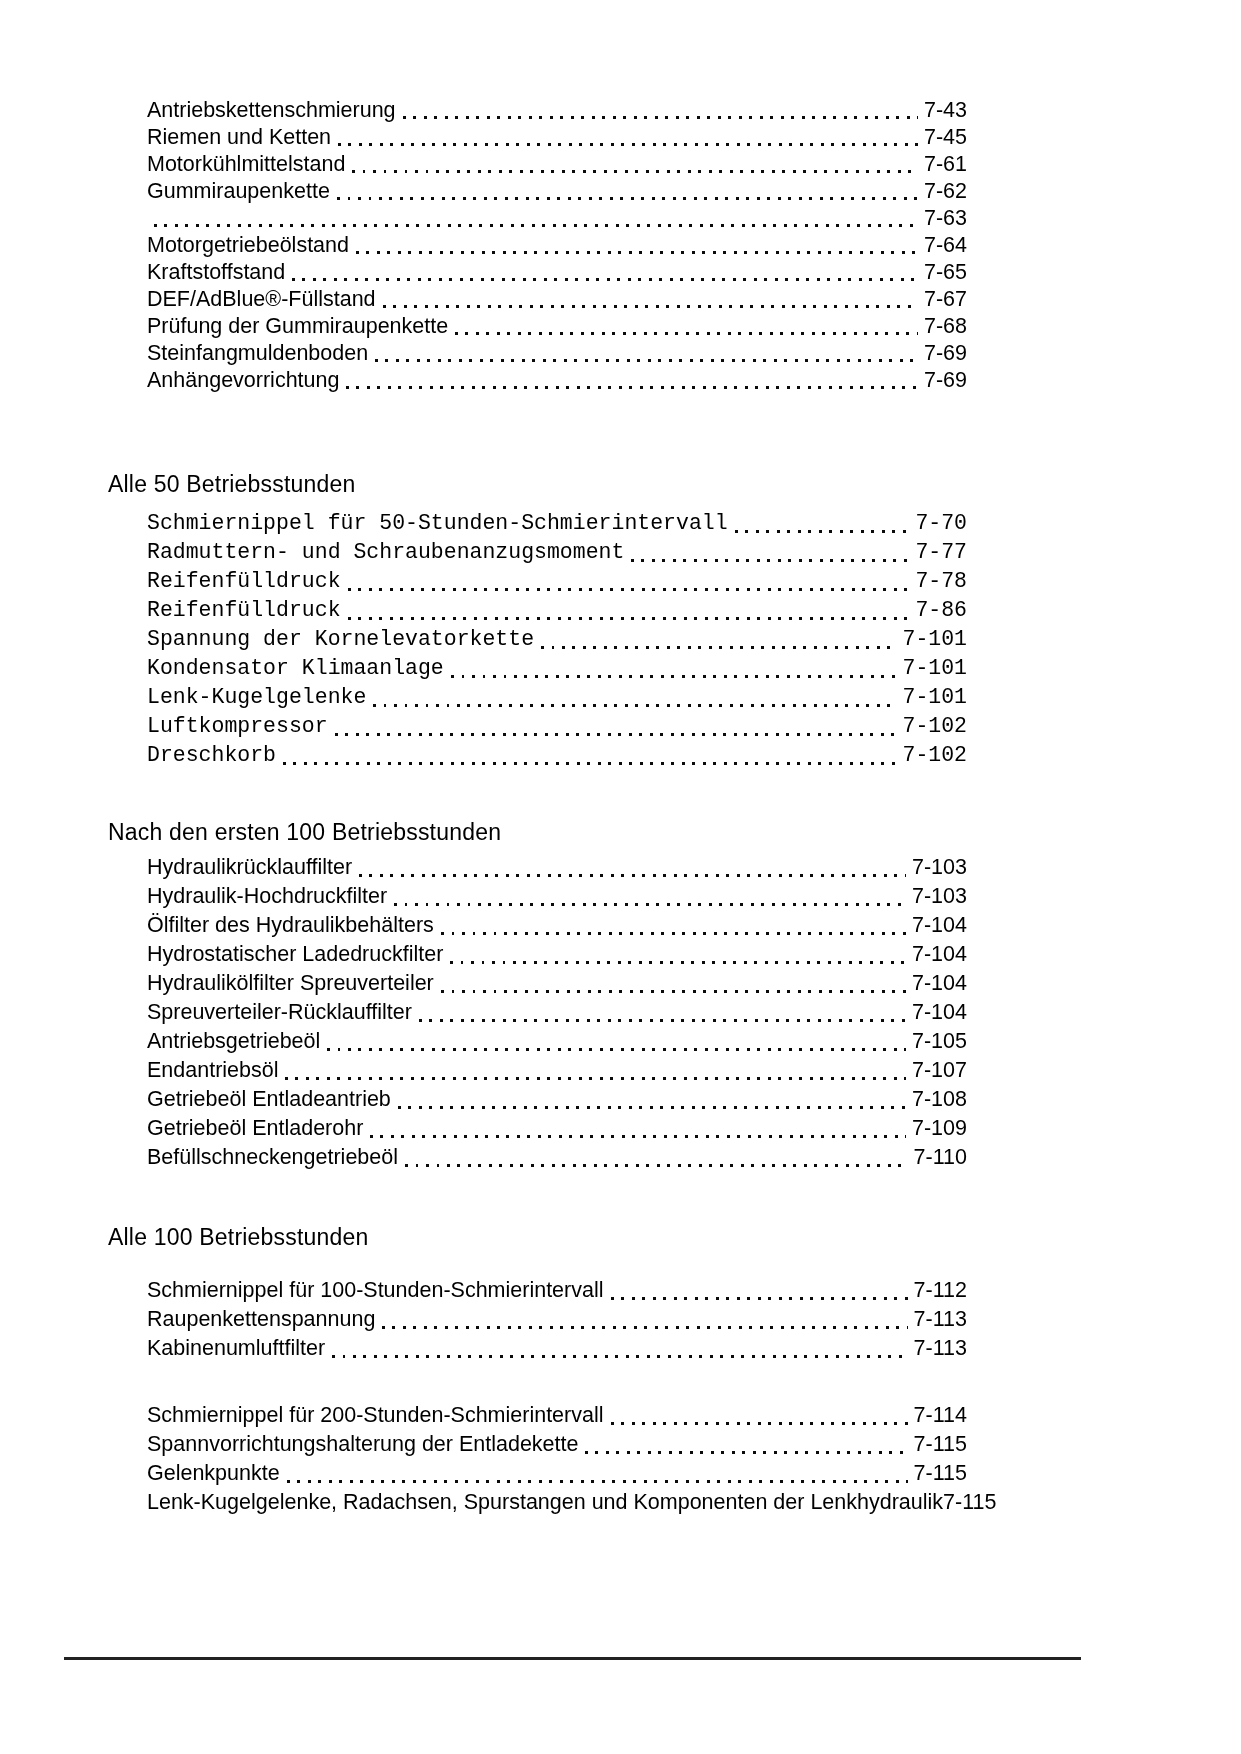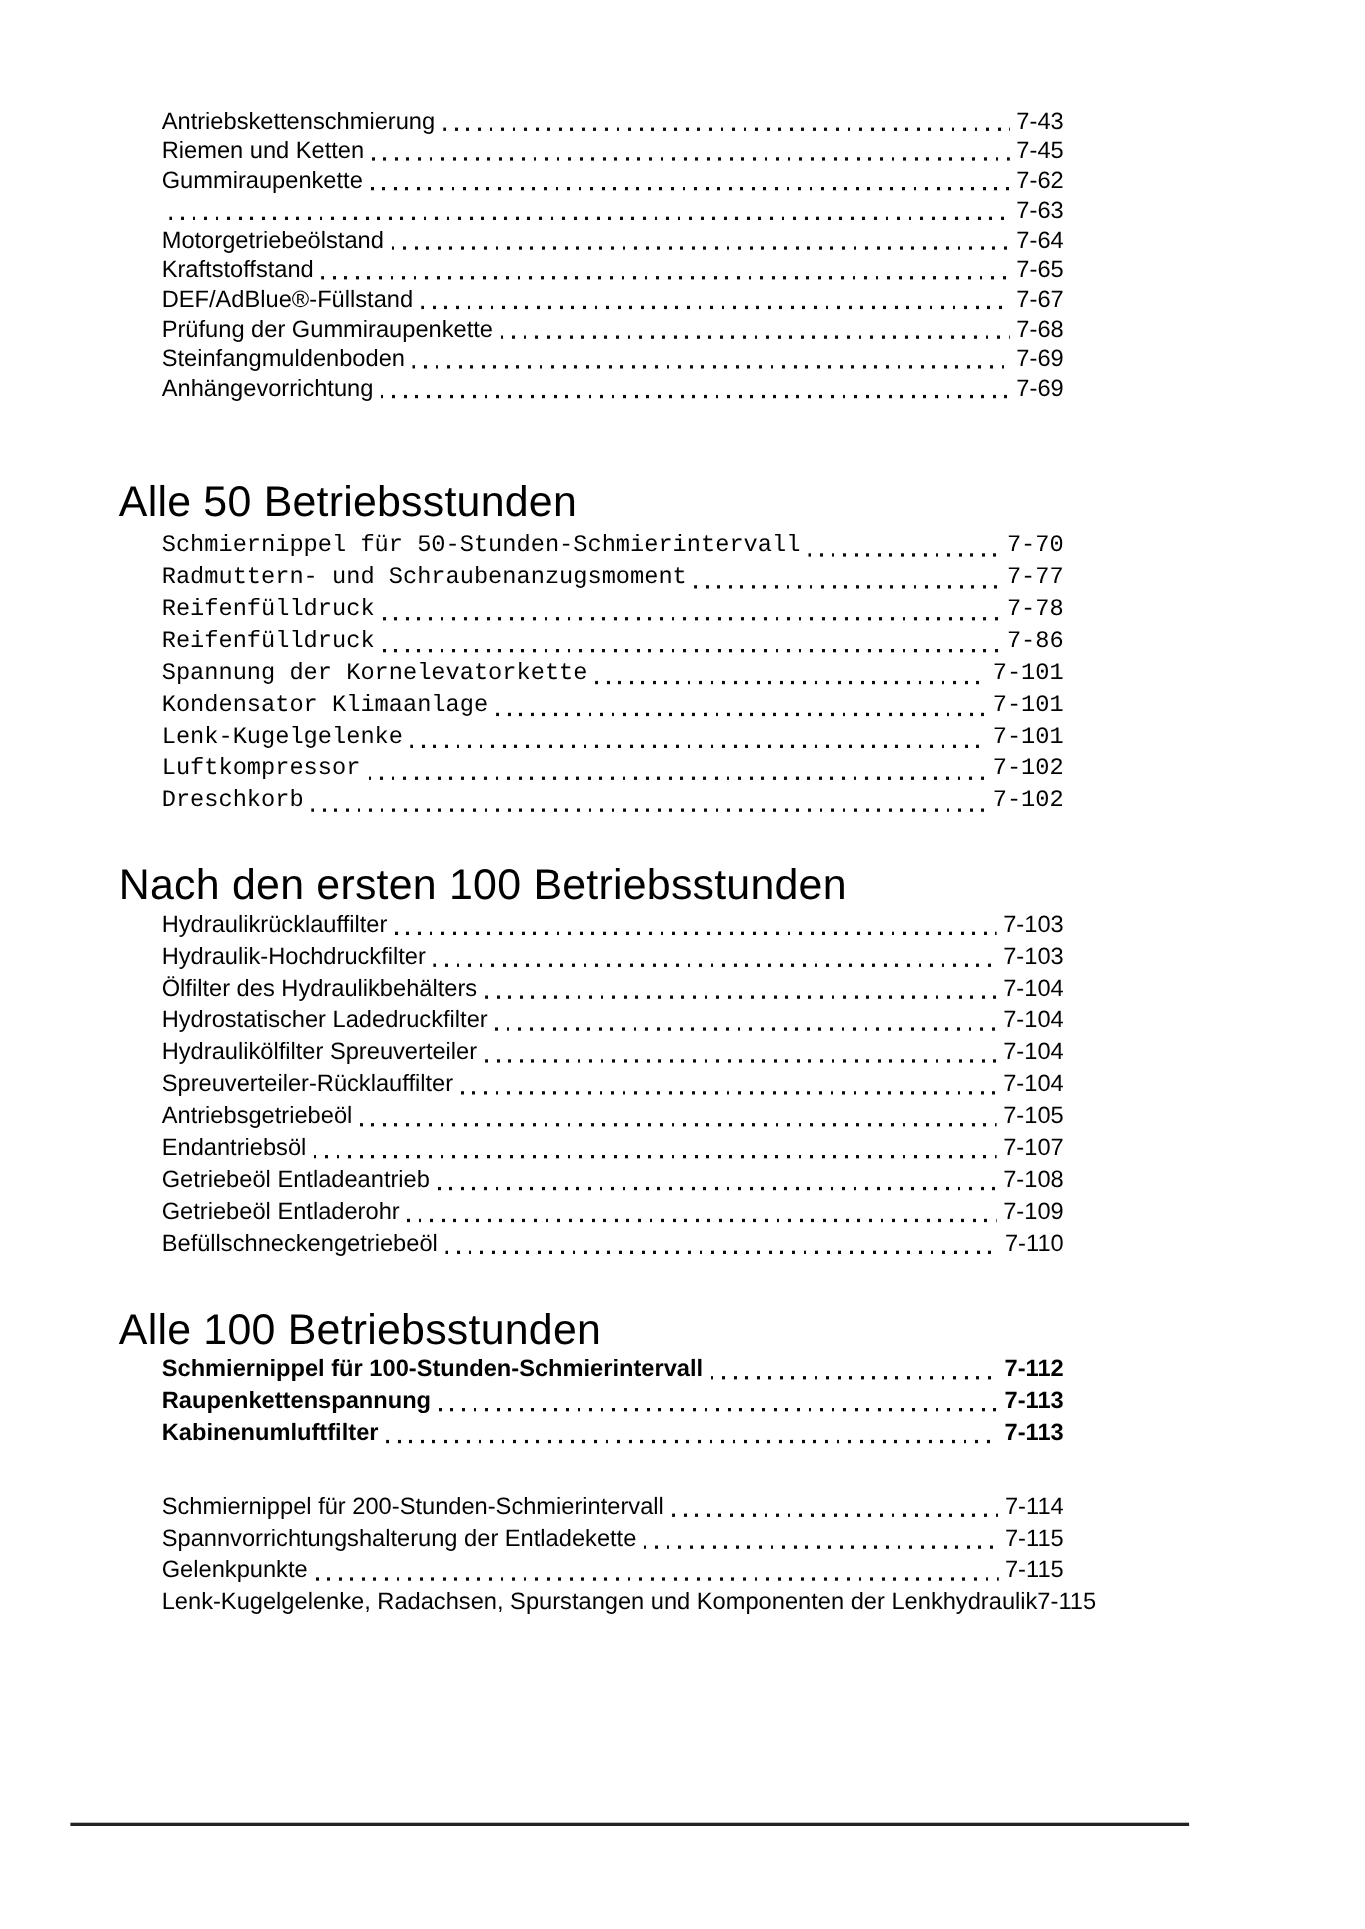--- a/index.html
+++ b/index.html
@@ -12,41 +12,41 @@
     color: #000000;
     overflow: hidden;
   }
   .content {
     box-sizing: border-box;
     padding: 97px 114px 0 108px; 
   }
   .section { margin: 0; }
   .heading {
     margin: 0;
-    font-size: 39px;
+    font-size: 23px;
     line-height: 36px;
     font-weight: 400;
     letter-spacing: 0.2px;
     white-space: nowrap;
   }
   .rows { padding-left: 39px; } 
   .row {
     display: flex;
     align-items: baseline;
     height: 29px;
     line-height: 29px;
     font-size: 21.5px;
   }
   .sec-0 .row { height: 27px; line-height: 27px; }
   .sec-1 { margin-top: 72px; }
   .sec-1 .rows { margin-top: 7px; font-family: Liberation Mono, monospace; }
   .sec-2 { margin-top: 44px; }
   .sec-2 .rows { margin-top: 3px; }
   .sec-3 { margin-top: 47px; }
-  .sec-3 .rows { margin-top: 2px; font-weight: bold; }
+  .sec-3 .rows { margin-top: 21px; }
   .sec-4 { margin-top: 38px; }
   .sec-4 .rows { margin-top: 5px; }
   .label { white-space: nowrap; }
   .num   { white-space: nowrap; }
   .leader {
     flex: 1 1 0;
     min-width: 0;
     height: 2.8px;
     align-self: flex-end;
     margin: 0 6px 5px 7px;
@@ -76,20 +76,25 @@
             <span class="label">Antriebskettenschmierung</span>
             <span class="leader"></span>
             <span class="num">7-43</span>
           </div>
           <div class="row">
             <span class="label">Riemen und Ketten</span>
             <span class="leader"></span>
             <span class="num">7-45</span>
           </div>
           <div class="row">
+            <span class="label">Motorkühlmittelstand</span>
+            <span class="leader"></span>
+            <span class="num">7-61</span>
+          </div>
+          <div class="row">
             <span class="label">Gummiraupenkette</span>
             <span class="leader"></span>
             <span class="num">7-62</span>
           </div>
           <div class="row">
             <span class="leader"></span>
             <span class="num">7-63</span>
           </div>
           <div class="row">
             <span class="label">Motorgetriebeölstand</span>

